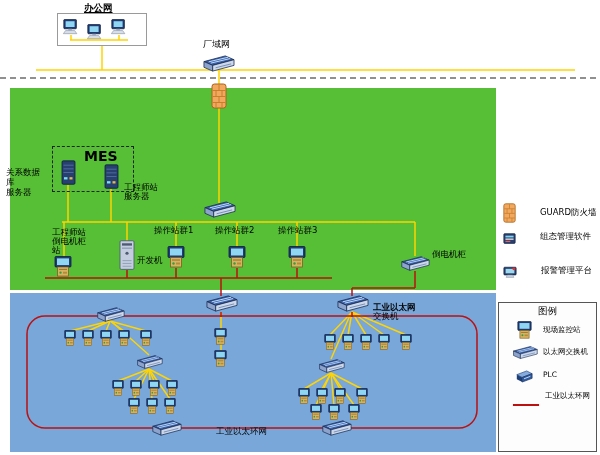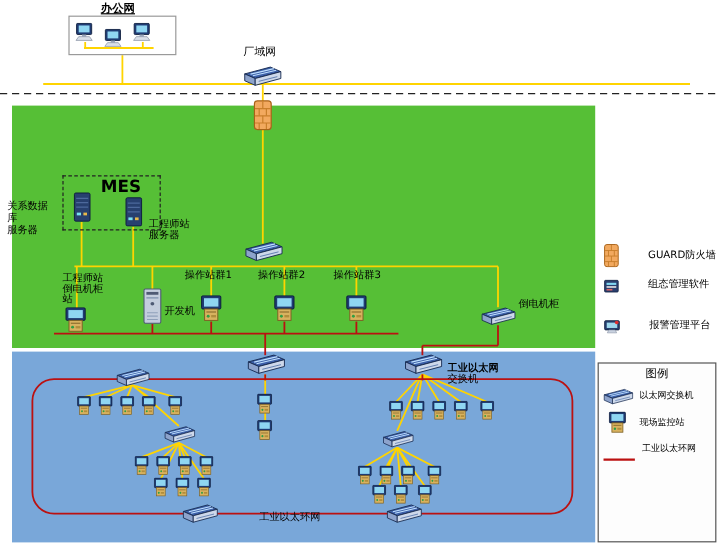--- a/index.html
+++ b/index.html
@@ -12,21 +12,21 @@
   #wires{position:absolute;left:0;top:0;width:600px;height:455px;pointer-events:none}
   .node{position:absolute}
   .node svg{display:block}
   .dtext{position:absolute;font-size:8.5px;line-height:1.08;white-space:pre}
   .dbox{position:absolute;background:transparent}
   .dbox.solid{border:1px solid #9a9a9a}
   .dbox.dashed{border:1px dashed #222}
   .side-item{position:absolute;left:503px;display:flex;align-items:center;gap:24px}
   .side-item .slabel{font-size:8.5px;white-space:nowrap}
   .licon{display:inline-block;flex:none}
-  .legend{position:absolute;left:498px;top:302px;width:99px;height:150px;border:1px solid #555;background:#fdfdfd;padding:2px 3px}
+  .legend{position:absolute;left:498px;top:302px;width:99px;height:150px;border:1px solid #555;background:#fdfdfd;padding:2px 13px}
   .legend-title{font-size:9.5px;text-align:center;margin-bottom:1px}
   .legend-row{display:flex;align-items:center;gap:5px;height:22px}
   .llabel{font-size:7.5px;white-space:nowrap}
 </style>
 </head>
 <body>
 
 <div id="stage">
   <div class="zone" id="zone-green" style="background: rgb(86, 191, 54);"></div>
   <div class="zone" id="zone-blue" style="background: rgb(121, 167, 217);"></div>
@@ -119,40 +119,49 @@
           <rect x="3" y="3.5" width="10" height="5.5" fill="#9fd9ee"></rect>
           <circle cx="12.5" cy="3.5" r="1.8" fill="#e03030"></circle>
           <polygon points="5,11 11,11 12.5,14 3.5,14" fill="#c9d2e0" stroke="#8a93a6" stroke-width="0.6"></polygon>
         </svg></span>
     <span class="slabel">报警管理平台</span>
   </div>
 
   <div class="legend">
     <div class="legend-title">图例</div>
     <div class="legend-row">
+      <span class="licon" style="width:15px;height:18px;margin-left:5px"><svg viewBox="0 0 18 22" width="100%" height="100%" preserveAspectRatio="none">
+            <rect x="1" y="0.5" width="16" height="11" rx="1" fill="#1f3b73" stroke="#0c1b3a" stroke-width="0.8"></rect>
+            <rect x="3" y="2.5" width="12" height="7" fill="#8fd6f2"></rect>
+            <rect x="3.5" y="11.5" width="11" height="9.5" fill="#d8b25f" stroke="#7c5f23" stroke-width="0.8"></rect>
+            <line x1="5" y1="14" x2="13" y2="14" stroke="#7c5f23" stroke-width="0.8"></line>
+            <circle cx="6.5" cy="17.5" r="1.2" fill="#2f9e44"></circle>
+            <rect x="9" y="16.5" width="4" height="2" fill="#b08d3c"></rect>
+          </svg></span>
+      <span class="llabel" style="margin-left:6px">现场监控站</span>
+    </div>
+    <div class="legend-row">
       <span class="licon" style="width:26px;height:15px"><svg viewBox="0 0 34 20" width="100%" height="100%" preserveAspectRatio="none">
             <polygon points="2,8 24,2 33,6 11,12" fill="#3c5fa8" stroke="#16294f" stroke-width="0.8"></polygon>
             <polygon points="2,8 11,12 11,18 2,14" fill="#8da3cc" stroke="#16294f" stroke-width="0.8"></polygon>
             <polygon points="11,12 33,6 33,12 11,18" fill="#cdd8ea" stroke="#16294f" stroke-width="0.8"></polygon>
             <line x1="7" y1="8.2" x2="27" y2="3.4" stroke="#bfe0ff" stroke-width="1"></line>
             <line x1="9" y1="9.6" x2="29" y2="4.8" stroke="#bfe0ff" stroke-width="1"></line>
             <line x1="14" y1="14.5" x2="30" y2="10.4" stroke="#5b79ad" stroke-width="0.8"></line>
           </svg></span>
       <span class="llabel">以太网交换机</span>
     </div>
     <div class="legend-row">
-      <span class="licon" style="width:15px;height:18px;margin-left:5px"><svg viewBox="0 0 18 22" width="100%" height="100%" preserveAspectRatio="none">
-            <rect x="1" y="0.5" width="16" height="11" rx="1" fill="#1f3b73" stroke="#0c1b3a" stroke-width="0.8"></rect>
-            <rect x="3" y="2.5" width="12" height="7" fill="#8fd6f2"></rect>
-            <rect x="3.5" y="11.5" width="11" height="9.5" fill="#d8b25f" stroke="#7c5f23" stroke-width="0.8"></rect>
-            <line x1="5" y1="14" x2="13" y2="14" stroke="#7c5f23" stroke-width="0.8"></line>
-            <circle cx="6.5" cy="17.5" r="1.2" fill="#2f9e44"></circle>
-            <rect x="9" y="16.5" width="4" height="2" fill="#b08d3c"></rect>
+      <span class="licon" style="width:18px;height:13px;margin-left:3px"><svg viewBox="0 0 20 14" width="100%" height="100%" preserveAspectRatio="none">
+            <polygon points="2,5 13,1 19,4 8,8" fill="#86abdd" stroke="#1d3f78" stroke-width="0.7"></polygon>
+            <polygon points="2,5 8,8 8,13 2,10" fill="#1d3f78"></polygon>
+            <polygon points="8,8 19,4 19,9 8,13" fill="#2e5ca6" stroke="#14294f" stroke-width="0.7"></polygon>
+            <line x1="10" y1="9.5" x2="17" y2="6.8" stroke="#cfe0f5" stroke-width="1"></line>
           </svg></span>
-      <span class="llabel" style="margin-left:6px">现场监控站</span>
+      <span class="llabel" style="margin-left:5px">PLC</span>
     </div>
     <div class="legend-row">
       <span class="licon" style="width:28px;height:6px"><svg viewBox="0 0 30 6" width="100%" height="100%" preserveAspectRatio="none">
             <line x1="1" y1="3" x2="29" y2="3" stroke="#bb1111" stroke-width="2"></line>
           </svg></span>
       <span class="llabel">工业以太环网</span>
     </div>
   </div>
 <div class="dbox solid" style="left: 57px; top: 13px; width: 90px; height: 33px;"></div>
     <div class="dbox dashed" style="left: 52px; top: 146px; width: 82px; height: 46px;"></div>

